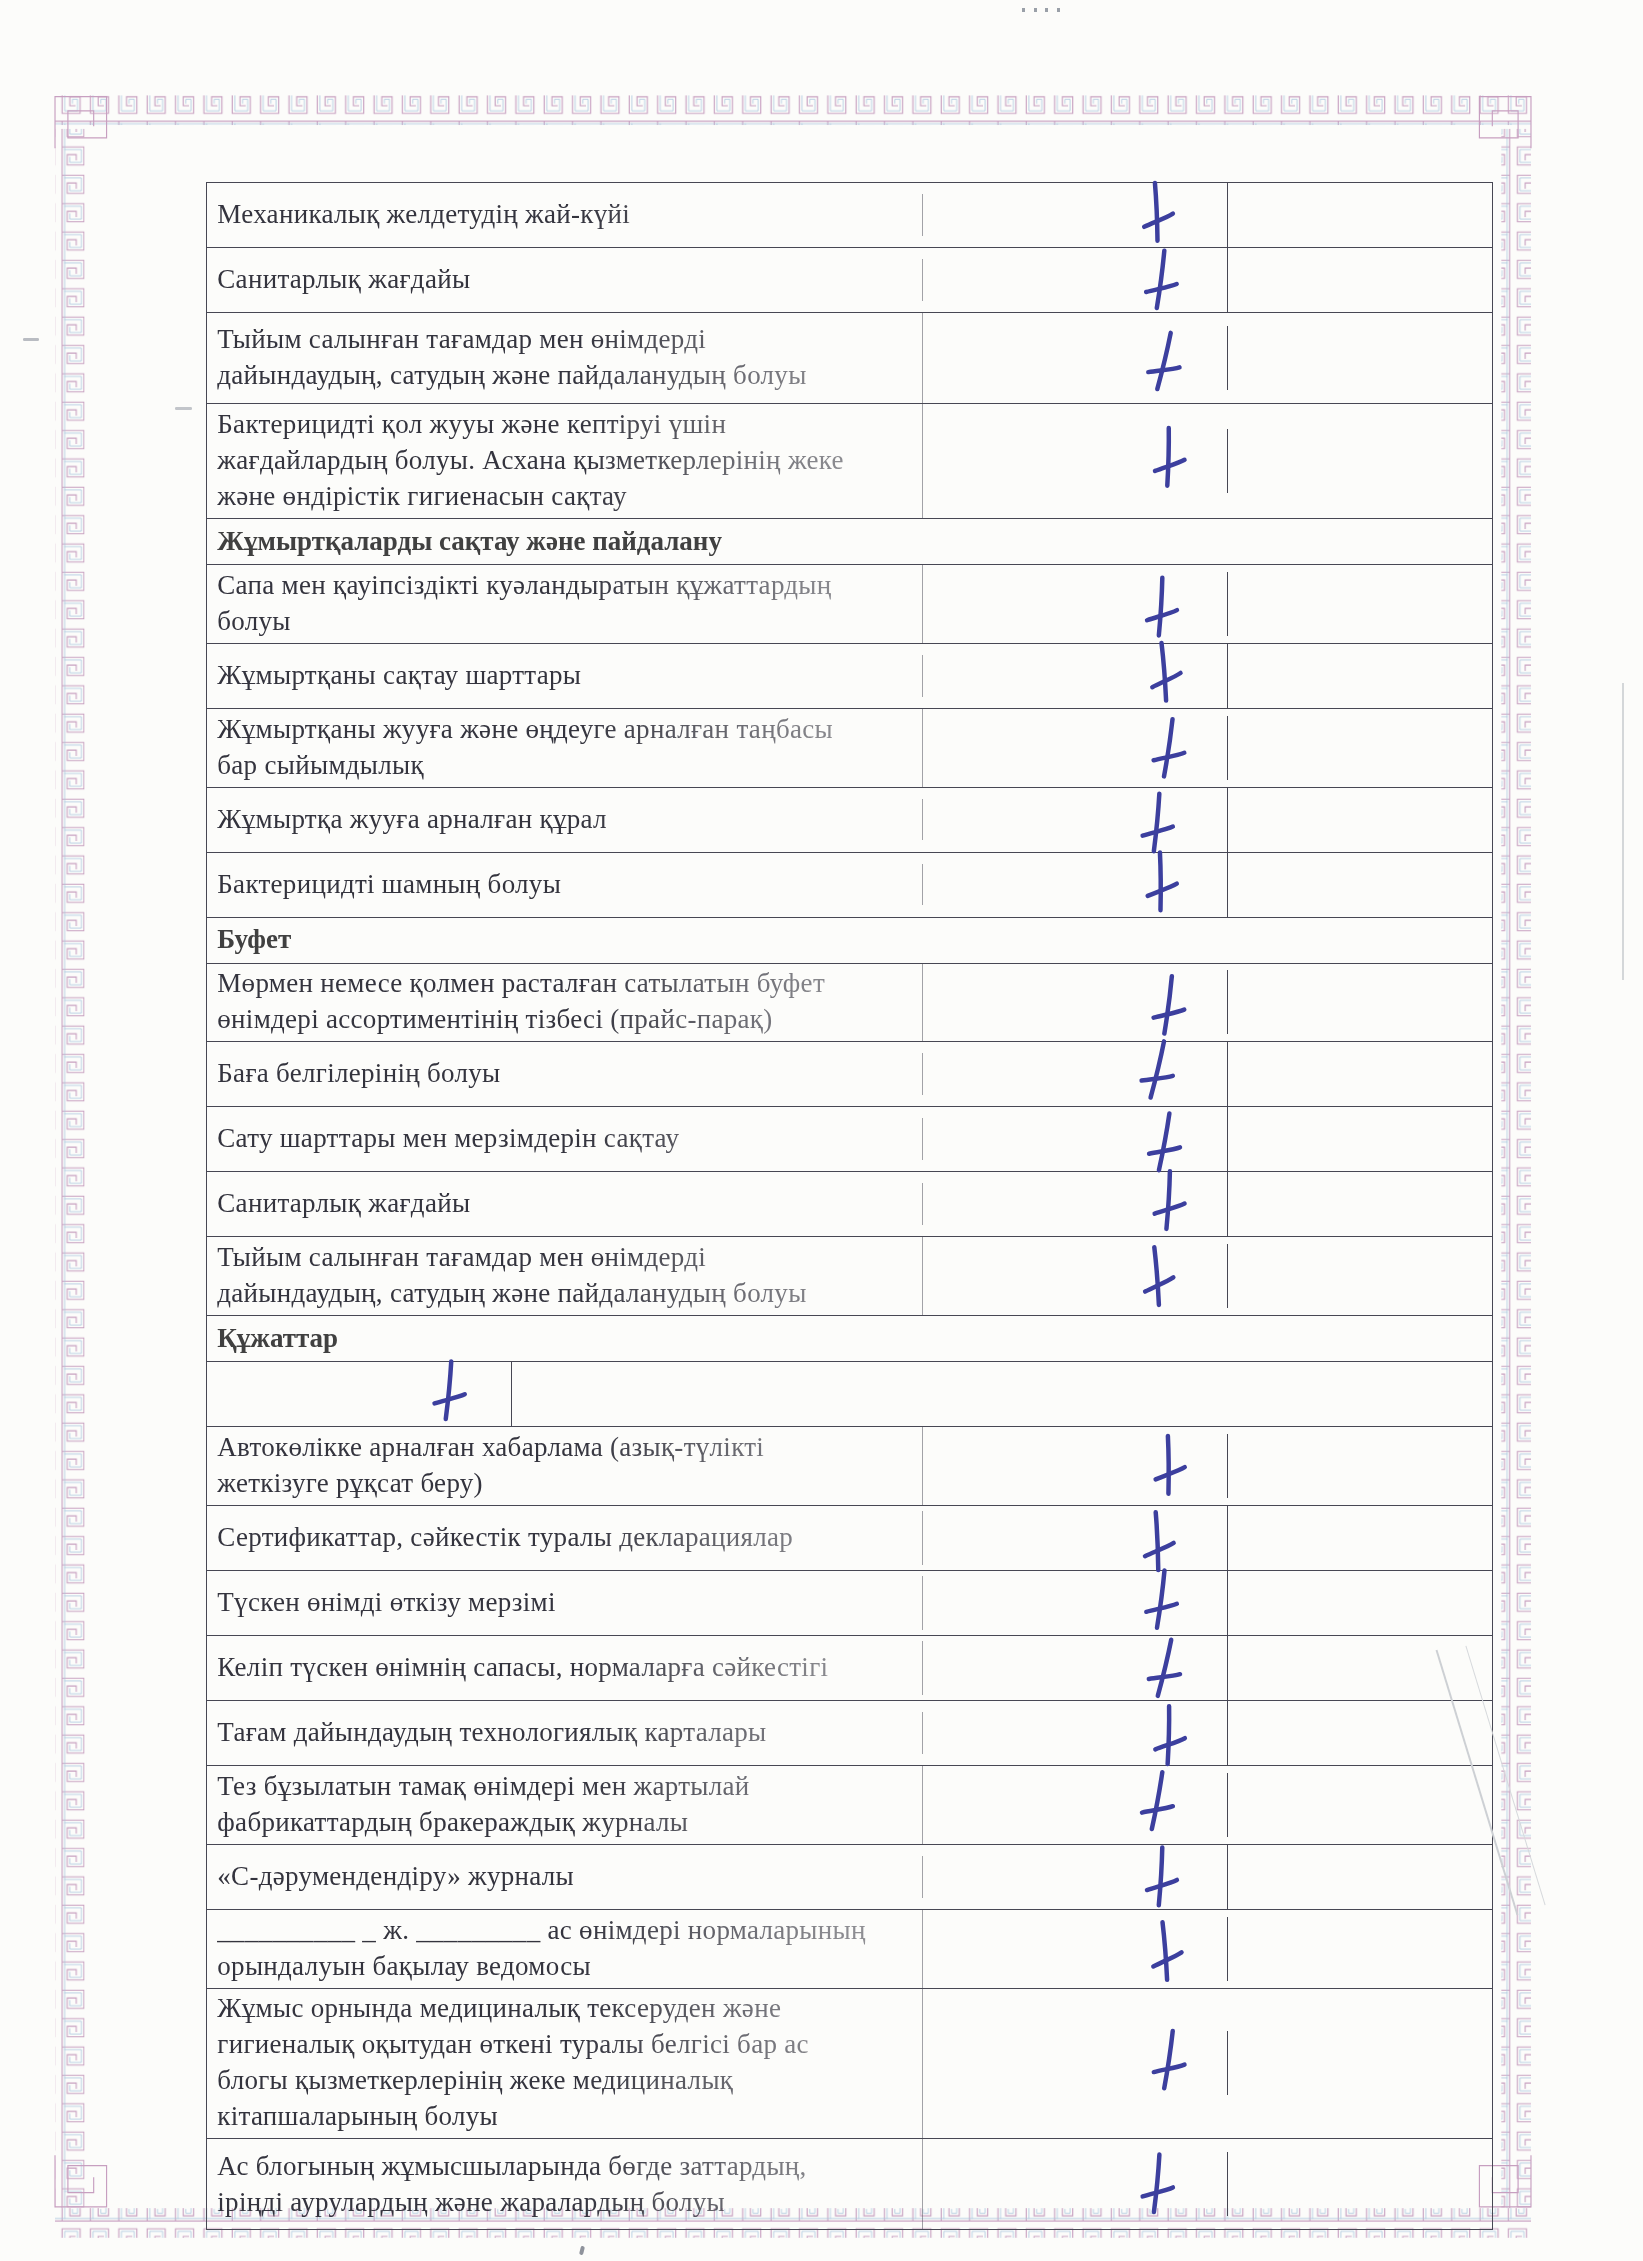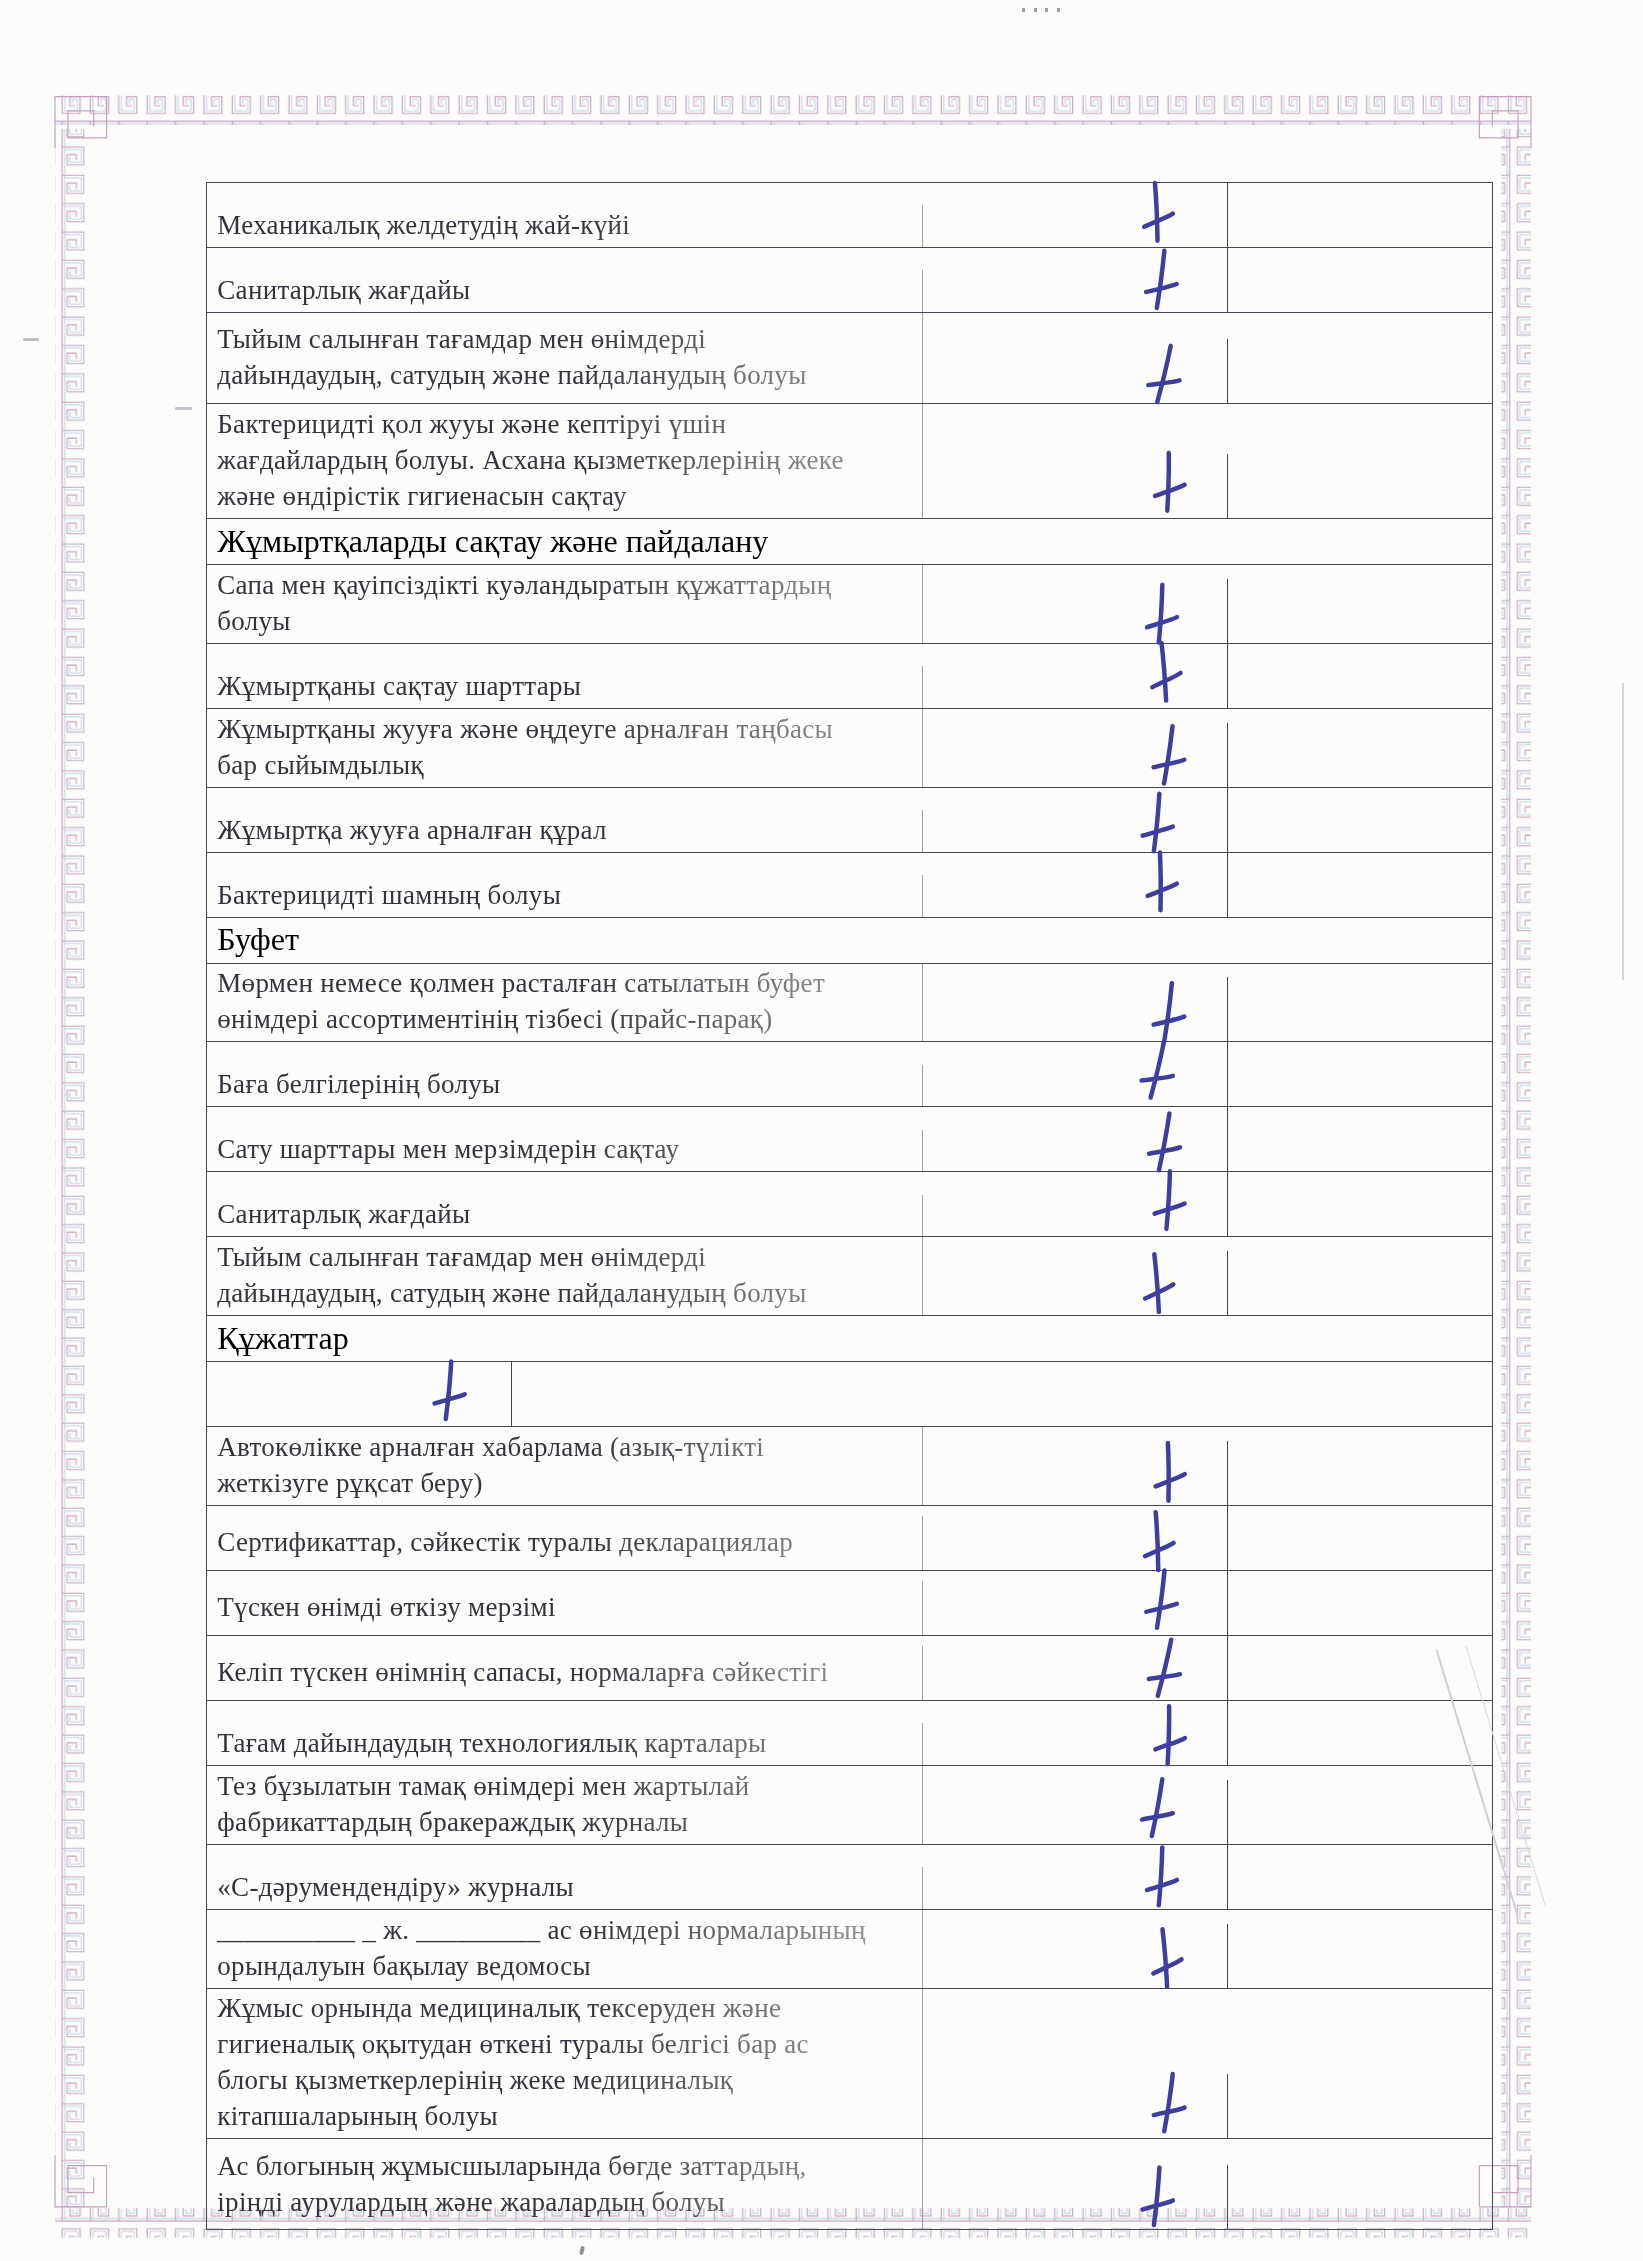--- a/index.html
+++ b/index.html
@@ -22,21 +22,21 @@
   
   .doc-table{
     position:absolute;
     left:206px;top:182px;
     width:1287px;
     border:1.3px solid var(--line);
     background:transparent;
   }
   .row{
     display:flex;
-    align-items:flex-end;
+    align-items:center;
     border-bottom:1.3px solid var(--line);
     min-height:37px;
   }
   .row:last-child{border-bottom:none;}
   .cell{border-right:1.3px solid var(--line);}
   .cell:last-child{border-right:none;}
   .label{
     width:717px;
     padding:1.9px 9px 3.9px 10.3px;
     font-size:27px;
@@ -50,22 +50,22 @@
   .c1{width:173px;}
   .c2{width:132px;display:flex;align-items:center;justify-content:center;}
   .c3{width:152px;}
   .c4{width:112px;}
   .row.tall{min-height:50px;}
   .row.tall .label{padding-top:8.4px;padding-bottom:9.7px;}
   .row.section{min-height:44px;}
   .section-label{
     width:100%;
     padding:3.9px 9px 5.2px 10.3px;
-    font-size:32px;line-height:36px;
-    font-weight:400;color:#000000;
+    font-size:27px;line-height:36px;
+    font-weight:700;color:#404040;
     display:flex;align-items:center;
     border-right:none;
   }
   svg.mark{width:41px;height:64px;overflow:visible;flex:0 0 auto;}
   svg.mark path{stroke:var(--ink);stroke-width:7;fill:none;stroke-linecap:round;}
   
   .artifact{position:absolute;pointer-events:none;}
   .fold-a{left:1476px;top:1644px;width:1.9px;height:277px;background:#cdd0d4;transform:rotate(-17deg);}
   .fold-b{left:1505px;top:1640px;width:1.3px;height:271px;background:#d6d9dc;transform:rotate(-17deg);}
   .edge-shadow{left:1622px;top:683px;width:1.9px;height:297px;background:#d4d7d9;}

